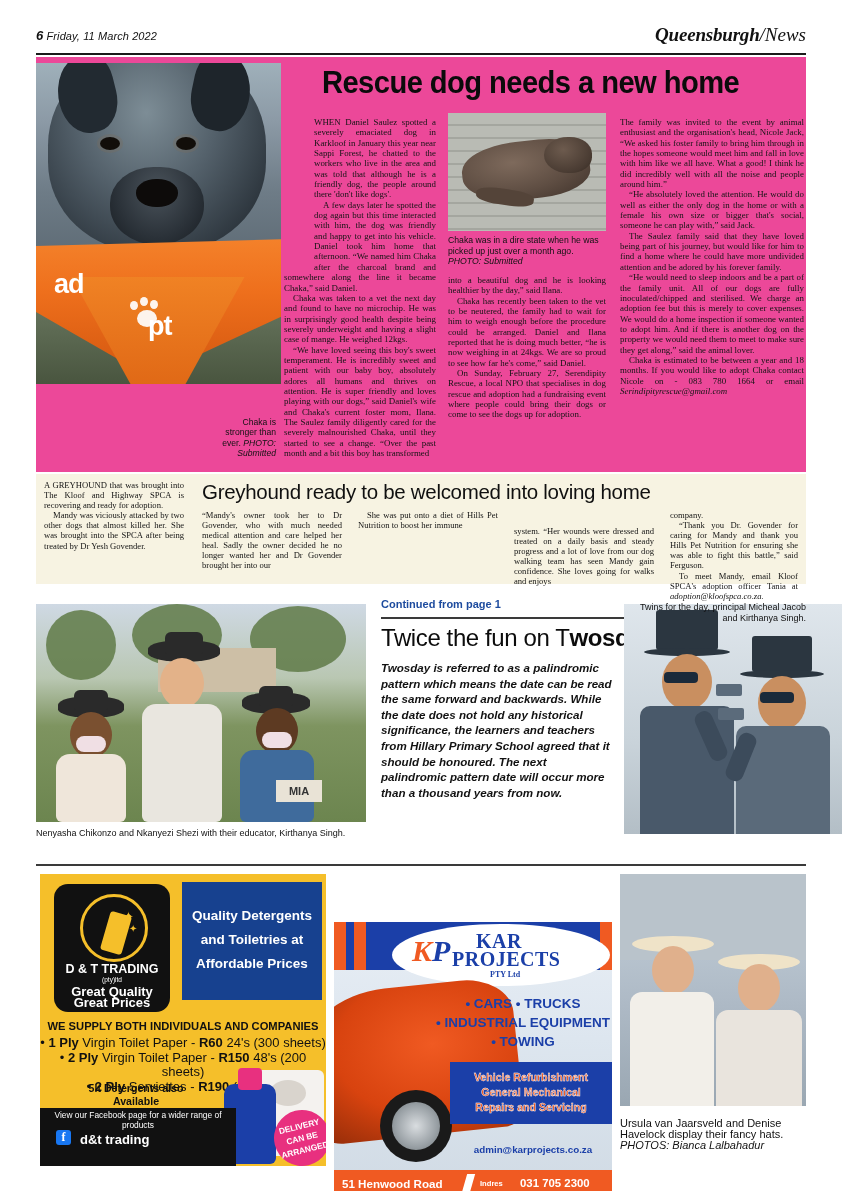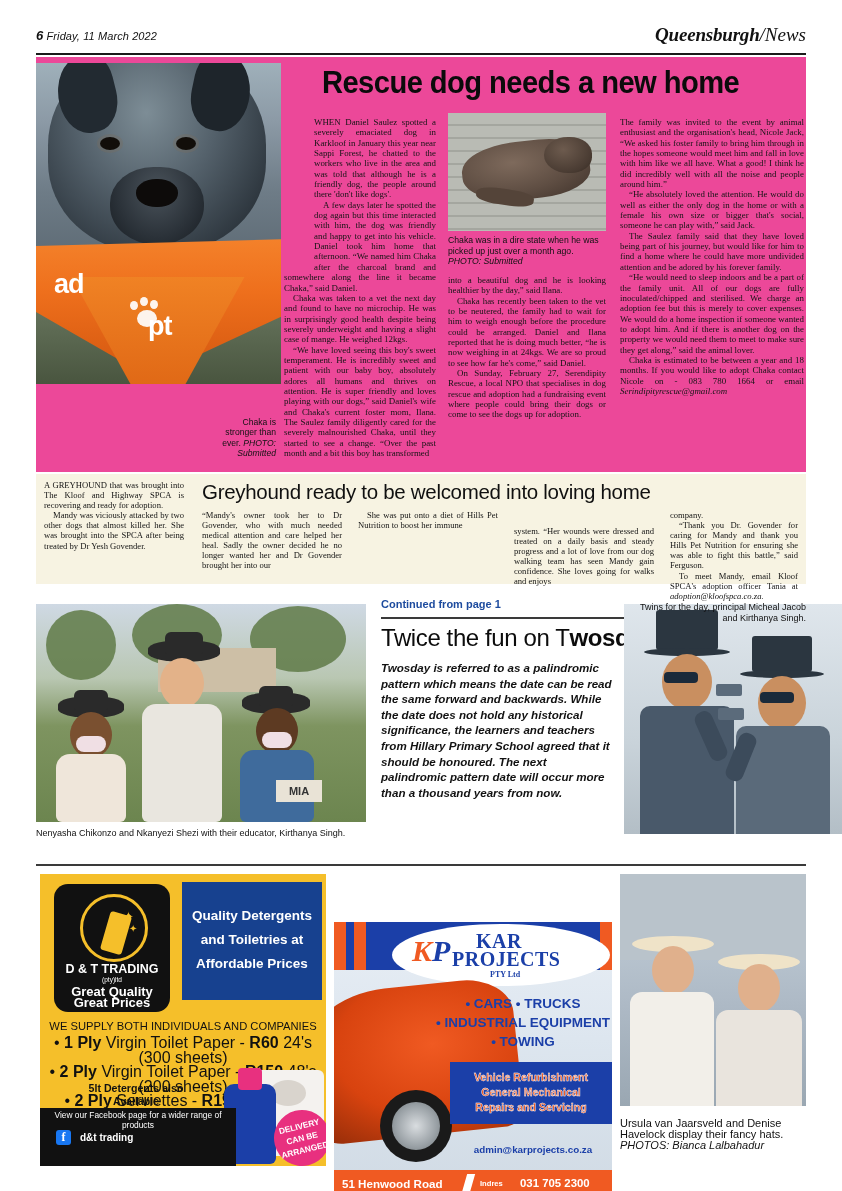--- a/index.html
+++ b/index.html
@@ -196,31 +196,31 @@
   .dt-name{position:absolute;left:0;top:78px;width:116px;text-align:center;color:#fff;
      font-family:"Liberation Sans",sans-serif;font-weight:bold;font-size:12.5px;}
   .dt-pty{position:absolute;left:0;top:92px;width:116px;text-align:center;color:#fff;
      font-family:"Liberation Sans",sans-serif;font-size:6.5px;}
   .dt-tag{position:absolute;left:0;top:102px;width:116px;text-align:center;color:#fff;
      font-family:"Liberation Sans",sans-serif;font-weight:bold;font-size:13px;line-height:11px;}
   .dt-blue{position:absolute;left:142px;top:8px;width:140px;height:118px;background:#17418f;}
   .dt-blue div{position:absolute;left:0;top:22px;width:140px;text-align:center;color:#fff;
      font-family:"Liberation Sans",sans-serif;font-weight:bold;font-size:13.5px;line-height:24px;}
   .dt-supply{position:absolute;left:0;top:146px;width:286px;text-align:center;color:#111;
-     font-family:"Liberation Sans",sans-serif;font-weight:normal;font-size:11.2px;}
+     font-family:"Liberation Sans",sans-serif;font-weight:bold;font-size:11.2px;}
   .dt-list{position:absolute;left:0;top:162px;width:286px;text-align:center;color:#111;
-     font-family:"Liberation Sans",sans-serif;font-size:16px;line-height:14.5px;}
+     font-family:"Liberation Sans",sans-serif;font-size:13px;line-height:14.5px;}
   .dt-list b{font-weight:bold;}
   .dt-5lt{position:absolute;left:16px;top:208px;width:160px;color:#111;text-align:center;
      font-family:"Liberation Sans",sans-serif;font-weight:bold;font-size:10.6px;line-height:13px;}
   .dt-black{position:absolute;left:0;top:234px;width:196px;height:58px;background:#111;}
   .dt-fb{position:absolute;left:6px;top:2px;width:184px;text-align:center;color:#fff;
      font-family:"Liberation Sans",sans-serif;font-size:8.4px;line-height:10.4px;}
   .dt-fbrow{position:absolute;left:40px;top:24px;color:#fff;
-     font-family:"Liberation Sans",sans-serif;font-weight:bold;font-size:10px;}
+     font-family:"Liberation Sans",sans-serif;font-weight:bold;font-size:13px;}
   .fbicon{position:absolute;left:16px;top:22px;width:15px;height:15px;background:#1877f2;border-radius:3px;
      color:#fff;font-family:"Liberation Serif",serif;font-weight:bold;font-size:12px;text-align:center;line-height:15px;}
   .dt-prod{position:absolute;left:178px;top:192px;width:108px;height:100px;}
   .roll{position:absolute;left:34px;top:4px;width:72px;height:86px;background:#f4f2ef;border-radius:6px;}
   .roll:after{content:"";position:absolute;left:18px;top:10px;width:36px;height:26px;border-radius:50%;
      background:#d9d4cd;}
   .btl{position:absolute;left:6px;top:18px;width:52px;height:80px;background:#1b3fa8;border-radius:10px 10px 6px 6px;}
   .btl:before{content:"";position:absolute;left:14px;top:-16px;width:24px;height:22px;background:#e8307f;border-radius:4px;}
   .delivery{position:absolute;left:56px;top:44px;width:56px;height:56px;border-radius:50%;background:#e8307f;
      color:#fff;font-family:"Liberation Sans",sans-serif;font-weight:bold;font-size:8.4px;

